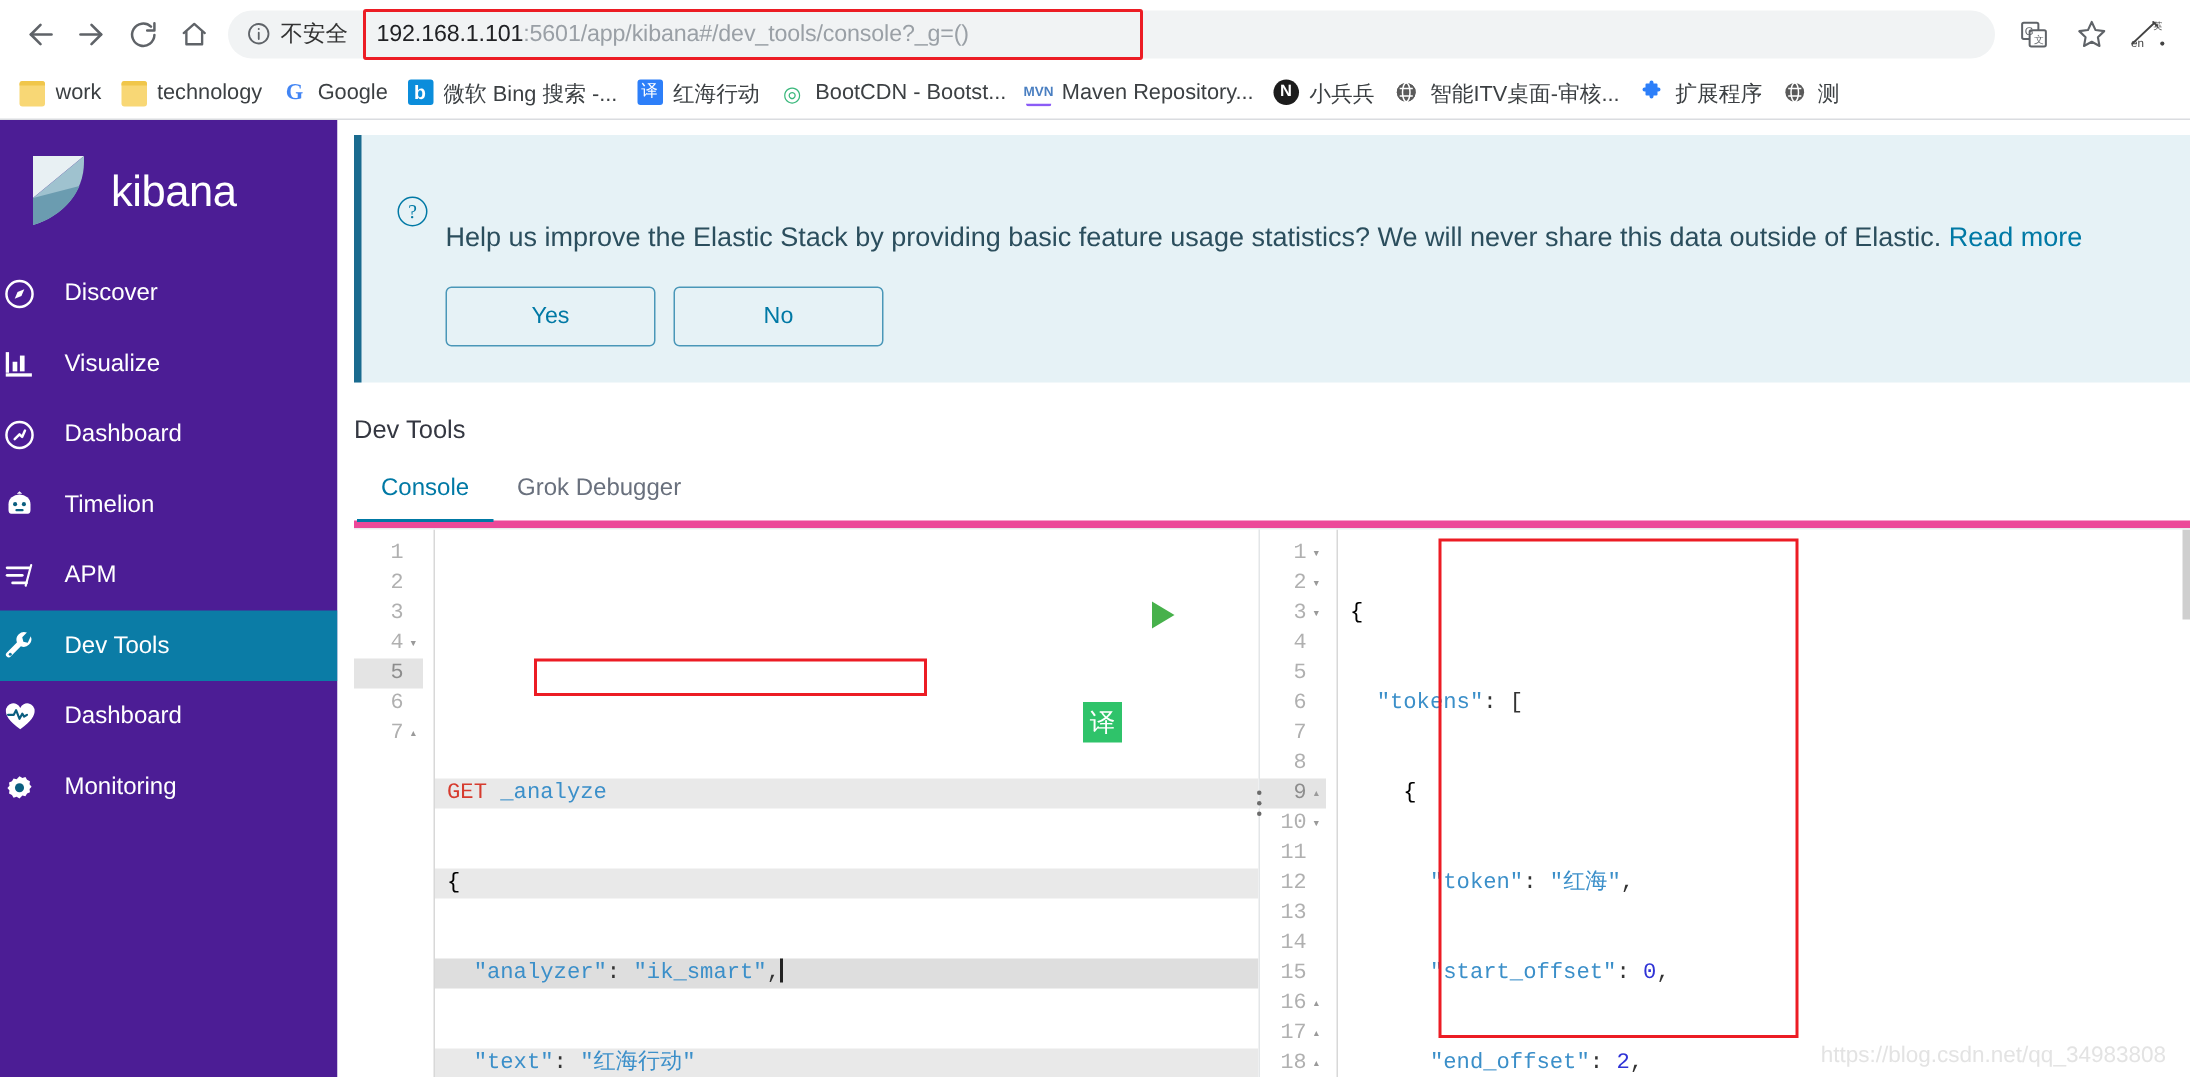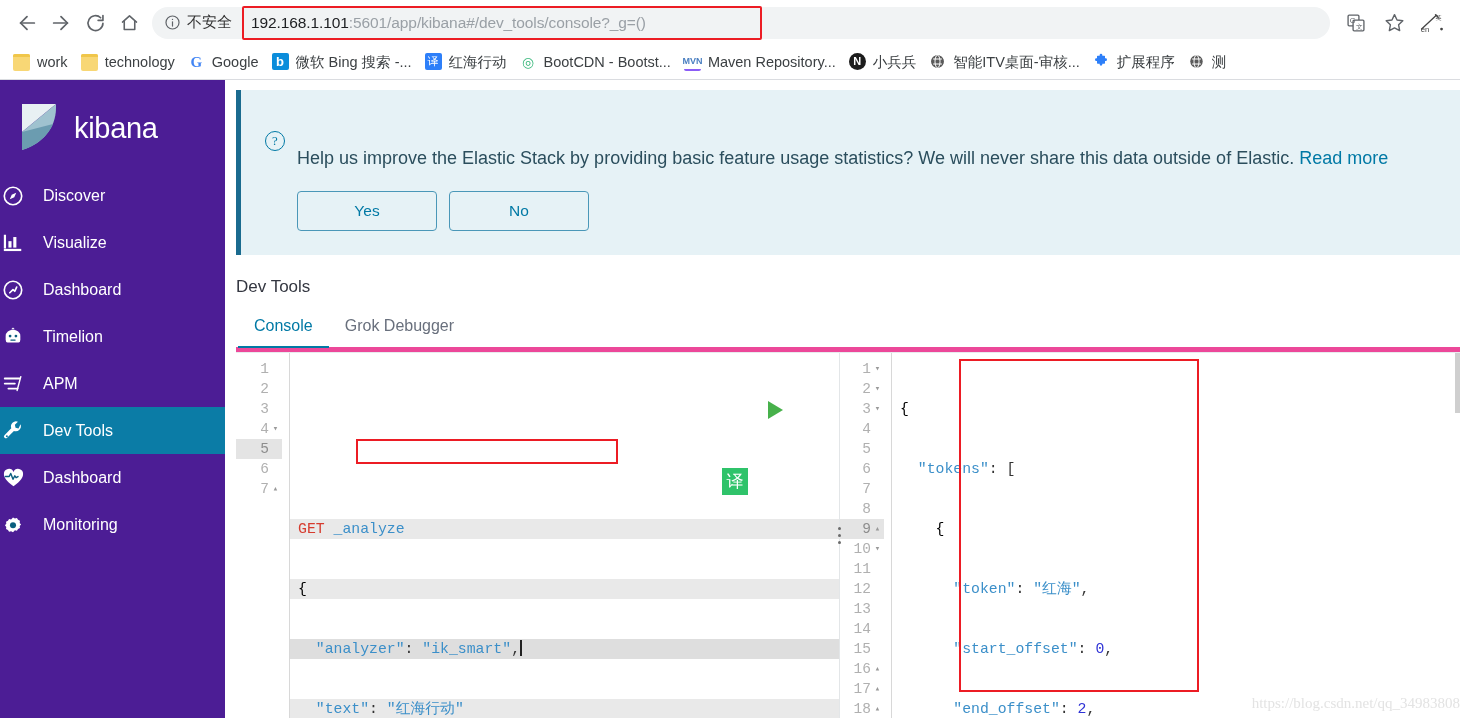--- a/index.html
+++ b/index.html
@@ -337,24 +337,24 @@
   .splitter-dots { display:flex; flex-direction: column; gap:4px; }
   .splitter-dots i { width:3px; height:3px; background:#6b6b6b; border-radius:50%; display:block;}
 
   .resp-scrollbar {
     position: absolute; right: 0; top: 0; width: 5px; height: 60px;
     background: #cfcfcf;
   }
 
   .watermark {
     position: absolute;
-    right: 0; bottom: 6px;
+    right: 16px; bottom: 6px;
     font-size: 15px;
     color: #e3e3e3;
-    font-family: Liberation Serif, serif;
+    font-family: Liberation Sans, sans-serif;
     white-space: nowrap;
     pointer-events: none;
   }
 </style>
 </head>
 <body>
 
 <div class="browser-toolbar">
   <div class="nav-btn" title="Back">
     <svg width="22" height="22" viewBox="0 0 24 24" fill="none" stroke="currentColor" stroke-width="1.9" stroke-linecap="round" stroke-linejoin="round">

